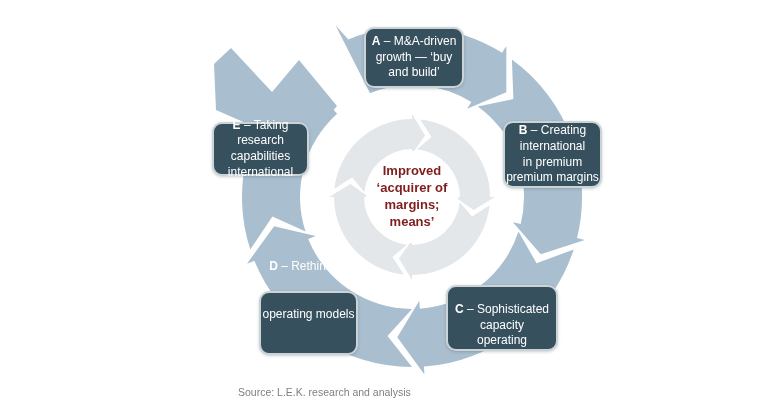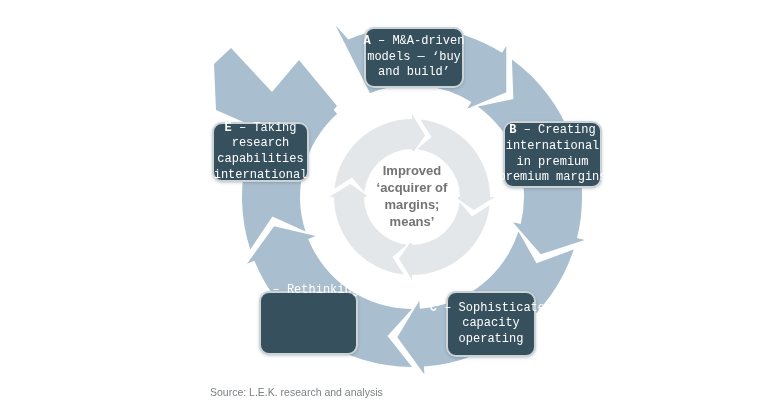--- a/index.html
+++ b/index.html
@@ -12,21 +12,21 @@
     position:absolute;
     background:var(--box-bg,#36505e);
     border:2px solid rgba(255,255,255,0.75);
     border-radius:10px;
     box-shadow:0 1px 3px rgba(40,60,75,0.25);
     color:#ffffff;
     display:flex;flex-direction:column;justify-content:center;align-items:center;
     font-size:12px;line-height:1.3;text-align:center;
     box-sizing:border-box;
   }
-  .bline{white-space:nowrap;font-family:Liberation Mono, monospace;}
+  .bline{white-space:nowrap;}
   .bline b{font-weight:bold;}
   #center-label{
     position:absolute;left:342px;top:163px;width:140px;
     text-align:center;font-weight:bold;font-size:13px;line-height:1.3;
     color:#47525d;
   }
   .cline{white-space:nowrap;}
   #source-note{
     position:absolute;left:210px;top:386px;
     font-size:10.5px;color:#7d8184;
@@ -46,53 +46,54 @@
       <path d="M 257 128 L 216 110 L 214 64 L 231 48 L 272 92 L 299 60 L 337 106 A 118 118 0 0 0 313 144 Z" fill="#a9bece"></path>
       <path d="M 420.2 119.4 A 78 78 0 0 1 490.0 197.0 L 495.0 197.0 L 473.6 210.1 L 455.0 197.0 L 460.0 197.0 A 48 48 0 0 0 417.0 149.3 L 431.5 137.1 Z" fill="#e4e7ea"></path>
       <path d="M 489.6 205.2 A 78 78 0 0 1 412.0 275.0 L 412.0 280.0 L 398.9 258.6 L 412.0 240.0 L 412.0 245.0 A 48 48 0 0 0 459.7 202.0 L 471.9 216.5 Z" fill="#e4e7ea"></path>
       <path d="M 403.8 274.6 A 78 78 0 0 1 334.0 197.0 L 329.0 197.0 L 350.4 183.9 L 369.0 197.0 L 364.0 197.0 A 48 48 0 0 0 407.0 244.7 L 392.5 256.9 Z" fill="#e4e7ea"></path>
       <path d="M 334.4 188.8 A 78 78 0 0 1 412.0 119.0 L 412.0 114.0 L 425.1 135.4 L 412.0 154.0 L 412.0 149.0 A 48 48 0 0 0 364.3 192.0 L 352.1 177.5 Z" fill="#e4e7ea"></path>
       <circle cx="412" cy="197" r="46" fill="#ffffff"></circle>
     </svg>
 
   <div class="cycle-box" style="left:364px;top:27px;width:100px;height:61px;">
     <div class="bline"><b>A</b><span> – M&amp;A-driven</span></div>
-    <div class="bline">models — ‘buy</div>
+    <div class="bline">growth — ‘buy</div>
     <div class="bline">and build’</div>
     <div class="bline"></div>
   </div>
 
   <div class="cycle-box" style="left:503px;top:121px;width:99px;height:67px;">
     <div class="bline"><b>B</b><span> – Creating</span></div>
     <div class="bline">international</div>
     <div class="bline">in premium</div>
     <div class="bline">premium margins</div>
   </div>
 
-  <div class="cycle-box" style="left:446px;top:291px;width:90px;height:66px;">
+  <div class="cycle-box" style="left:446px;top:285px;width:112px;height:66px;justify-content:flex-end;">
     <div class="bline"><b>C</b><span> – Sophisticated</span></div>
     <div class="bline">capacity</div>
     <div class="bline">operating</div>
     <div class="bline"></div>
   </div>
 
   <div class="cycle-box" style="left:259px;top:291px;width:99px;height:64px;gap:32px;">
     <div class="bline"><b>D</b><span> – Rethinking</span></div>
+    <div class="bline">operating models</div>
     <div class="bline"></div>
     <div class="bline"></div>
   </div>
 
-  <div class="cycle-box" style="left:212px;top:122px;width:97px;height:60px;">
+  <div class="cycle-box" style="left:212px;top:122px;width:97px;height:54px;">
     <div class="bline"><b>E</b><span> – Taking</span></div>
     <div class="bline">research</div>
     <div class="bline">capabilities</div>
     <div class="bline">international</div>
   </div>
 
-  <div id="center-label" style="color: #737373;">
+  <div id="center-label" style="color: #7f1d1d;">
     <div class="cline">Improved</div>
     <div class="cline">‘acquirer of</div>
     <div class="cline">margins;</div>
     <div class="cline">means’</div>
   </div>
 
-  <div id="source-note" style="color: rgb(125, 129, 132);">Source: L.E.K. research and analysis</div>
+  <div id="source-note" style="color: rgb(125, 129, 132); margin-left: 28px;">Source: L.E.K. research and analysis</div>
 </div>
 
 </body></html>

